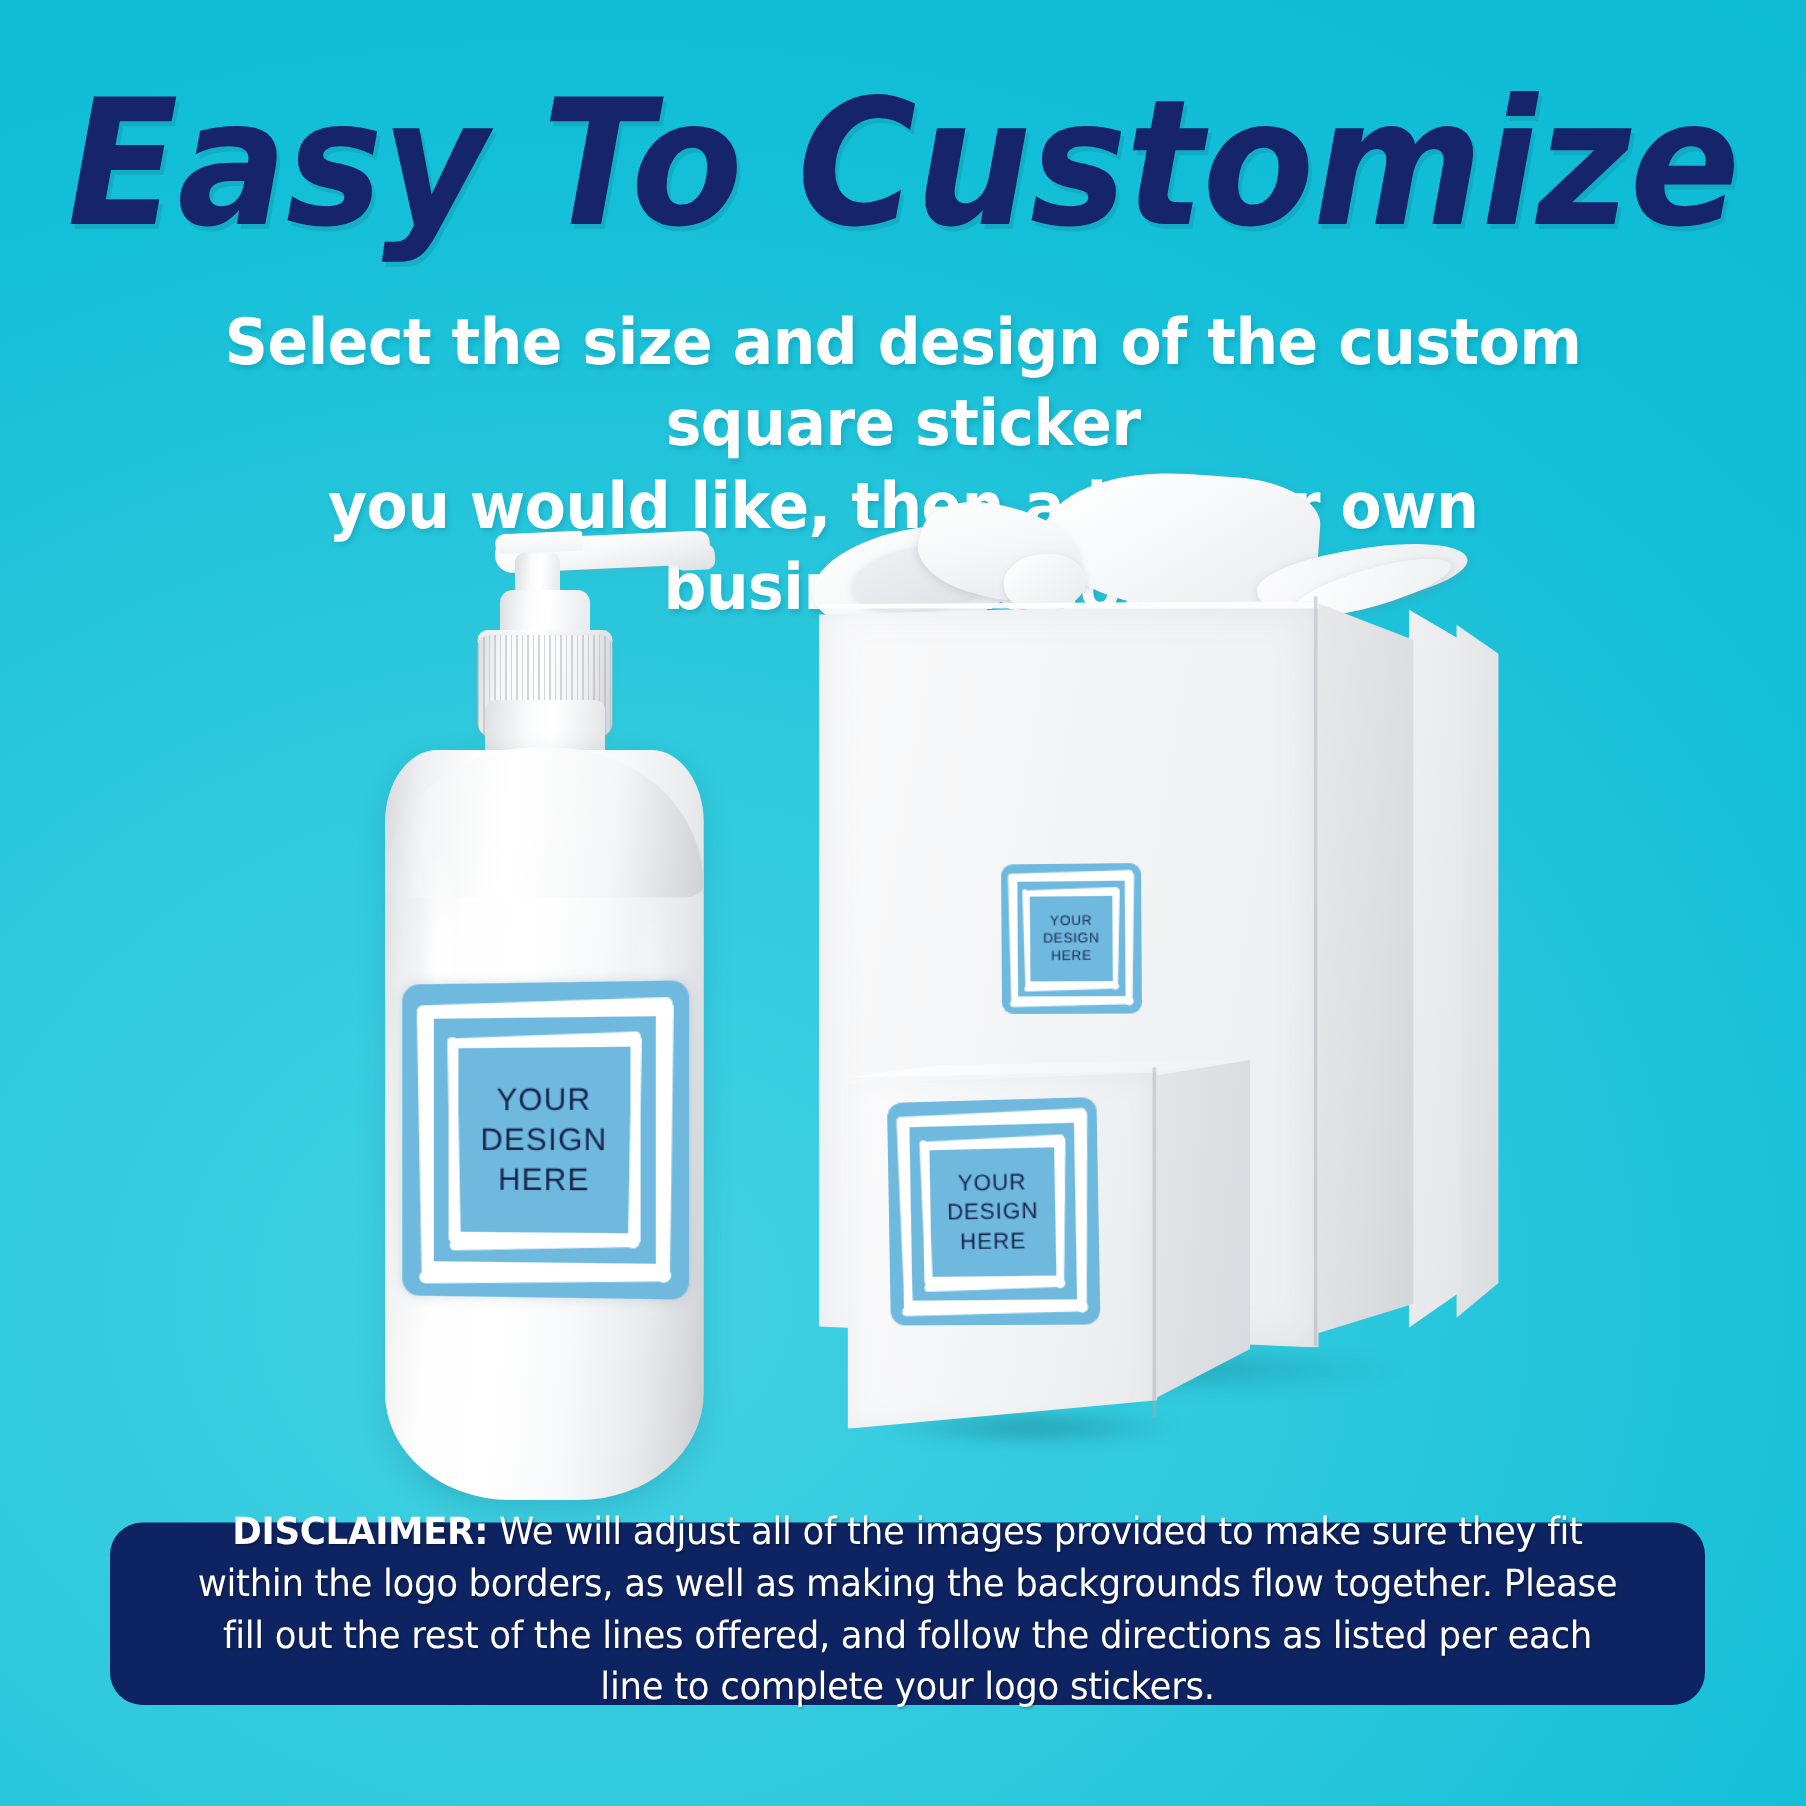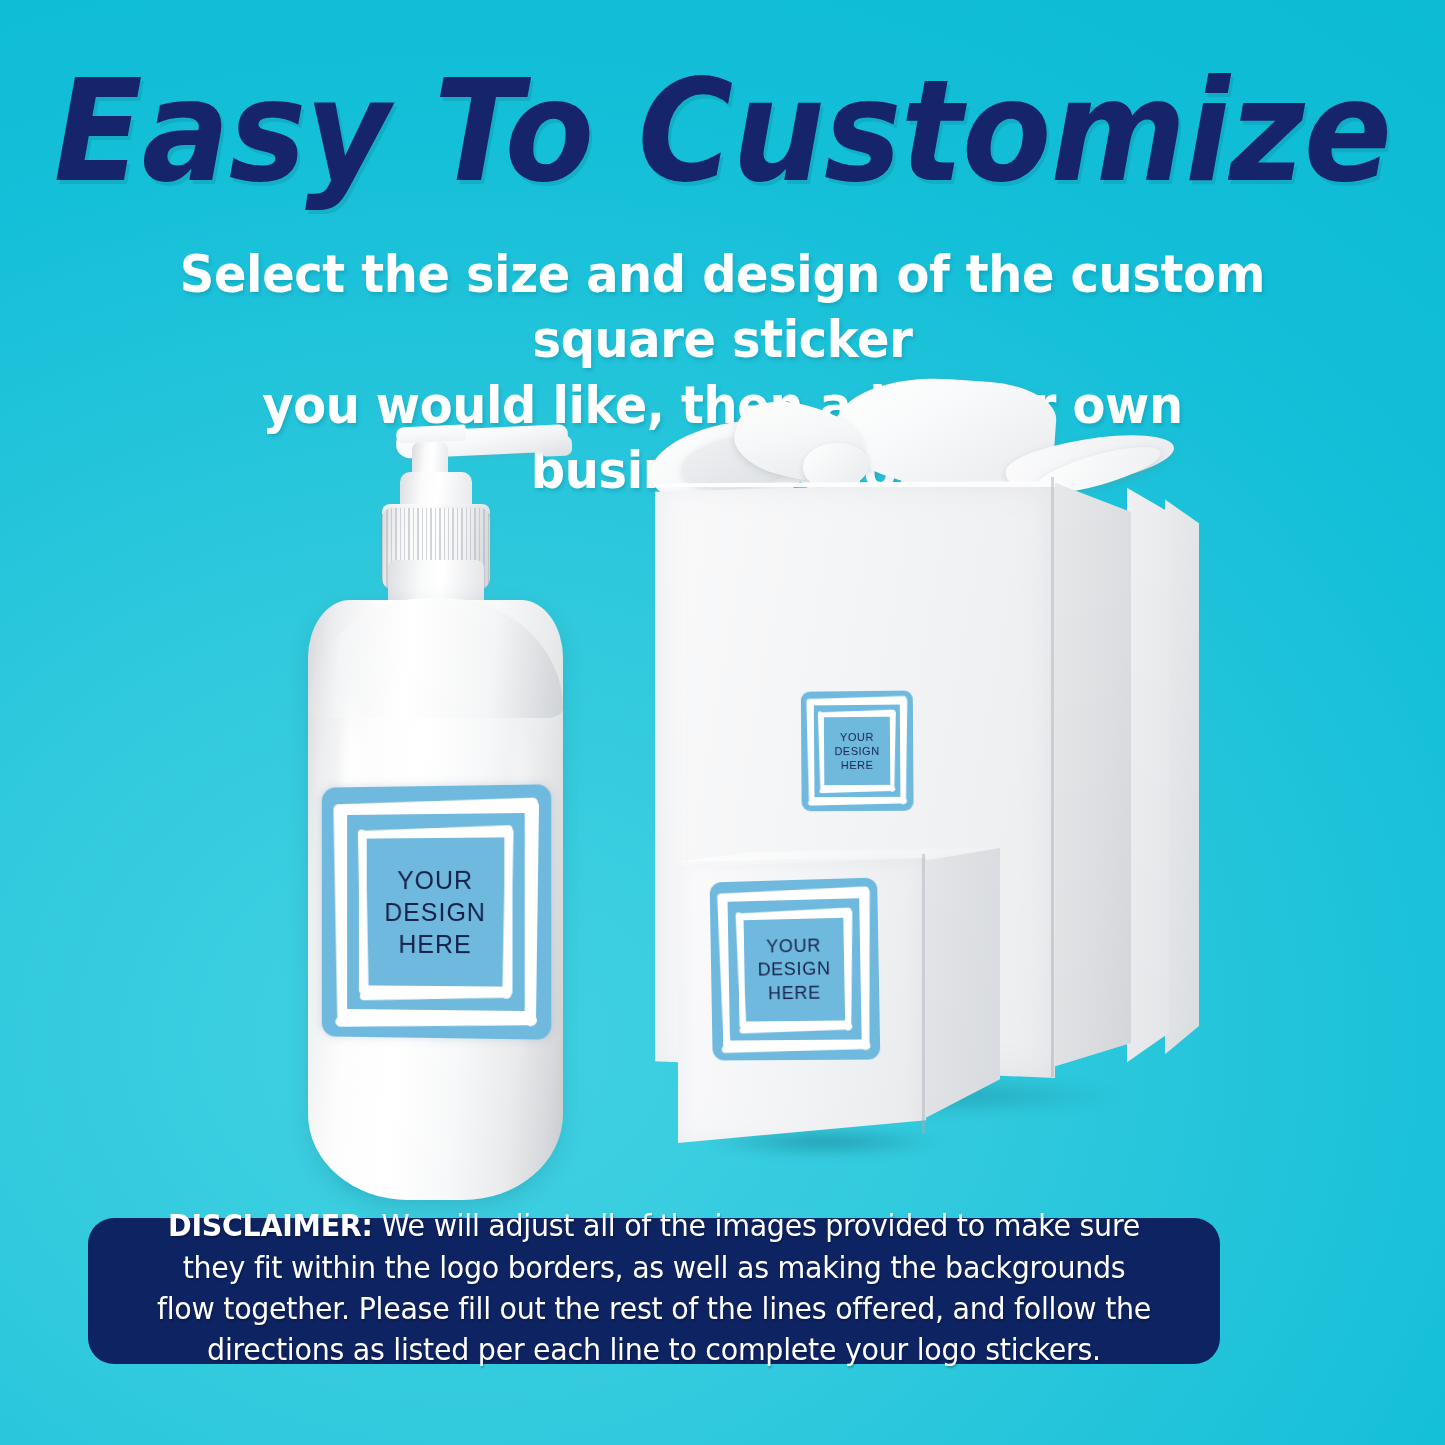--- a/index.html
+++ b/index.html
@@ -286,21 +286,21 @@
   #sticker-smallbox .brush-inner{ left:28px; top:33px; right:28px; bottom:33px; border-width:6px; border-radius:2px; }
   #sticker-smallbox .sticker-text{ font-size:18px; letter-spacing:.7px; }
 
   
   .brush-tex{
     position:absolute; inset:0; z-index:2; pointer-events:none;
   }
 
   
   .disclaimer{
-    position:absolute; left:88px; top:1218px; width:1132px; height:146px;
+    position:absolute; left:88px; top:1218px; width:1276px; height:146px;
     background:#0E2361;
     border-radius:26px;
     display:flex; align-items:center; justify-content:center;
     padding:8px 36px 14px;
   }
   .disclaimer p{
     color:#FFFFFF; text-align:center;
     font-family:"DejaVu Sans", sans-serif;
     font-size:30px; line-height:1.38;
     letter-spacing:-0.3px;

